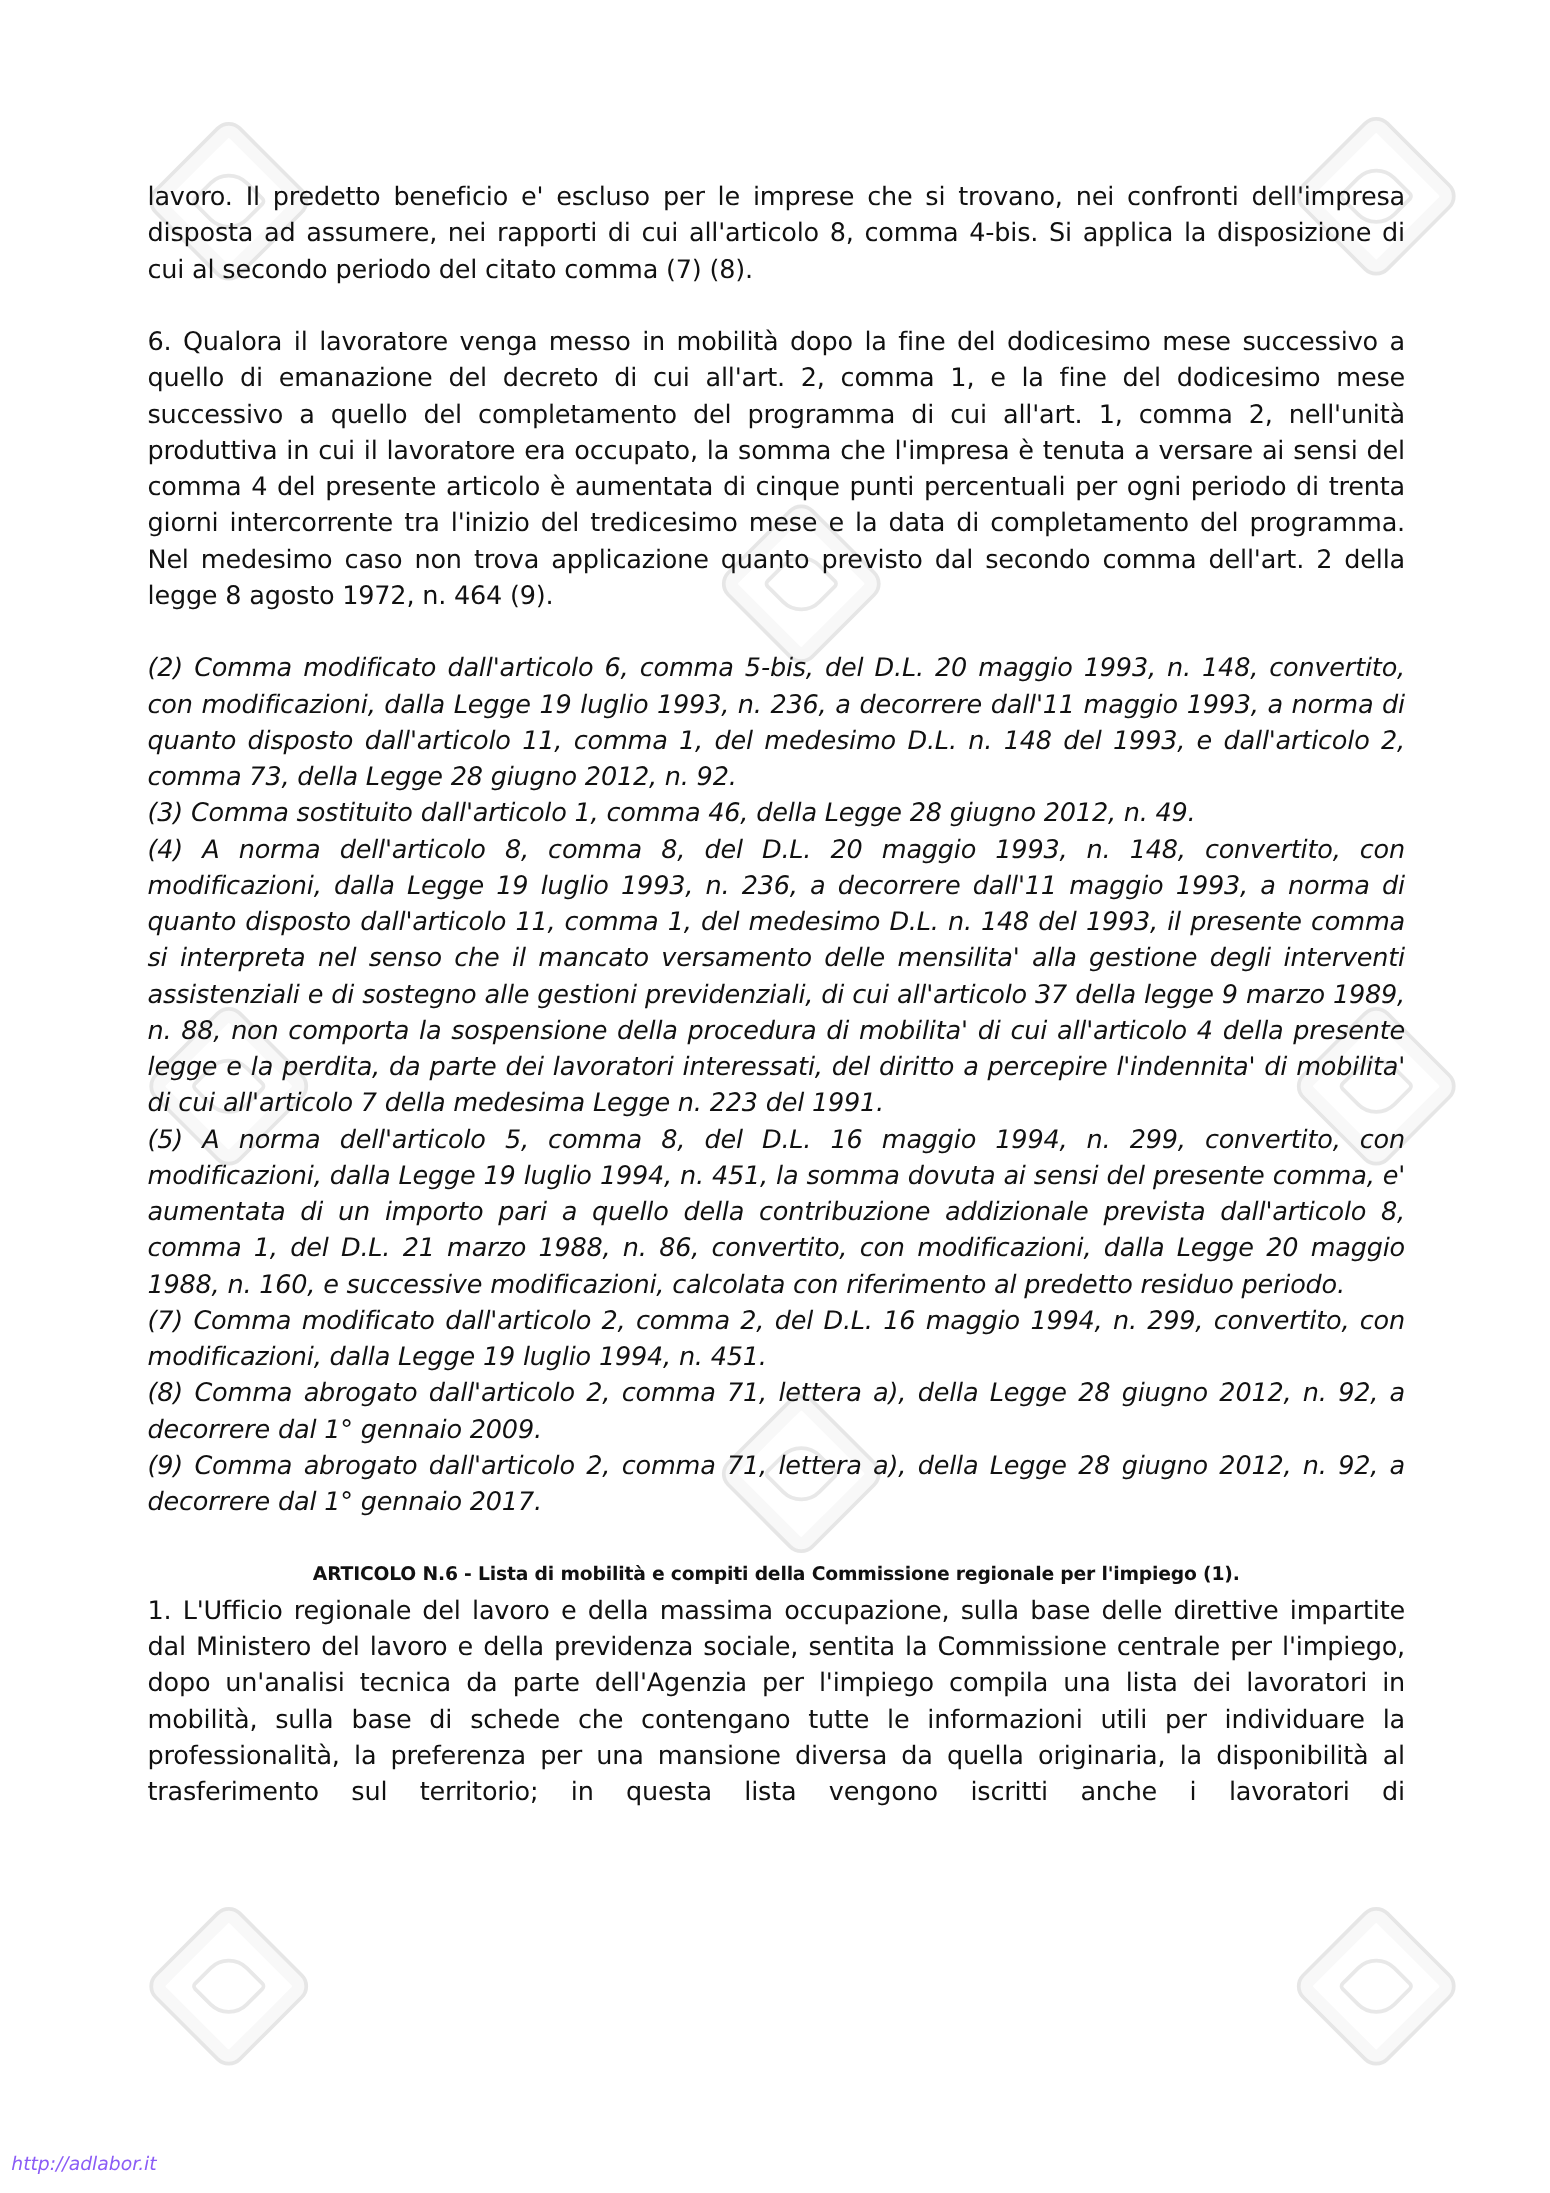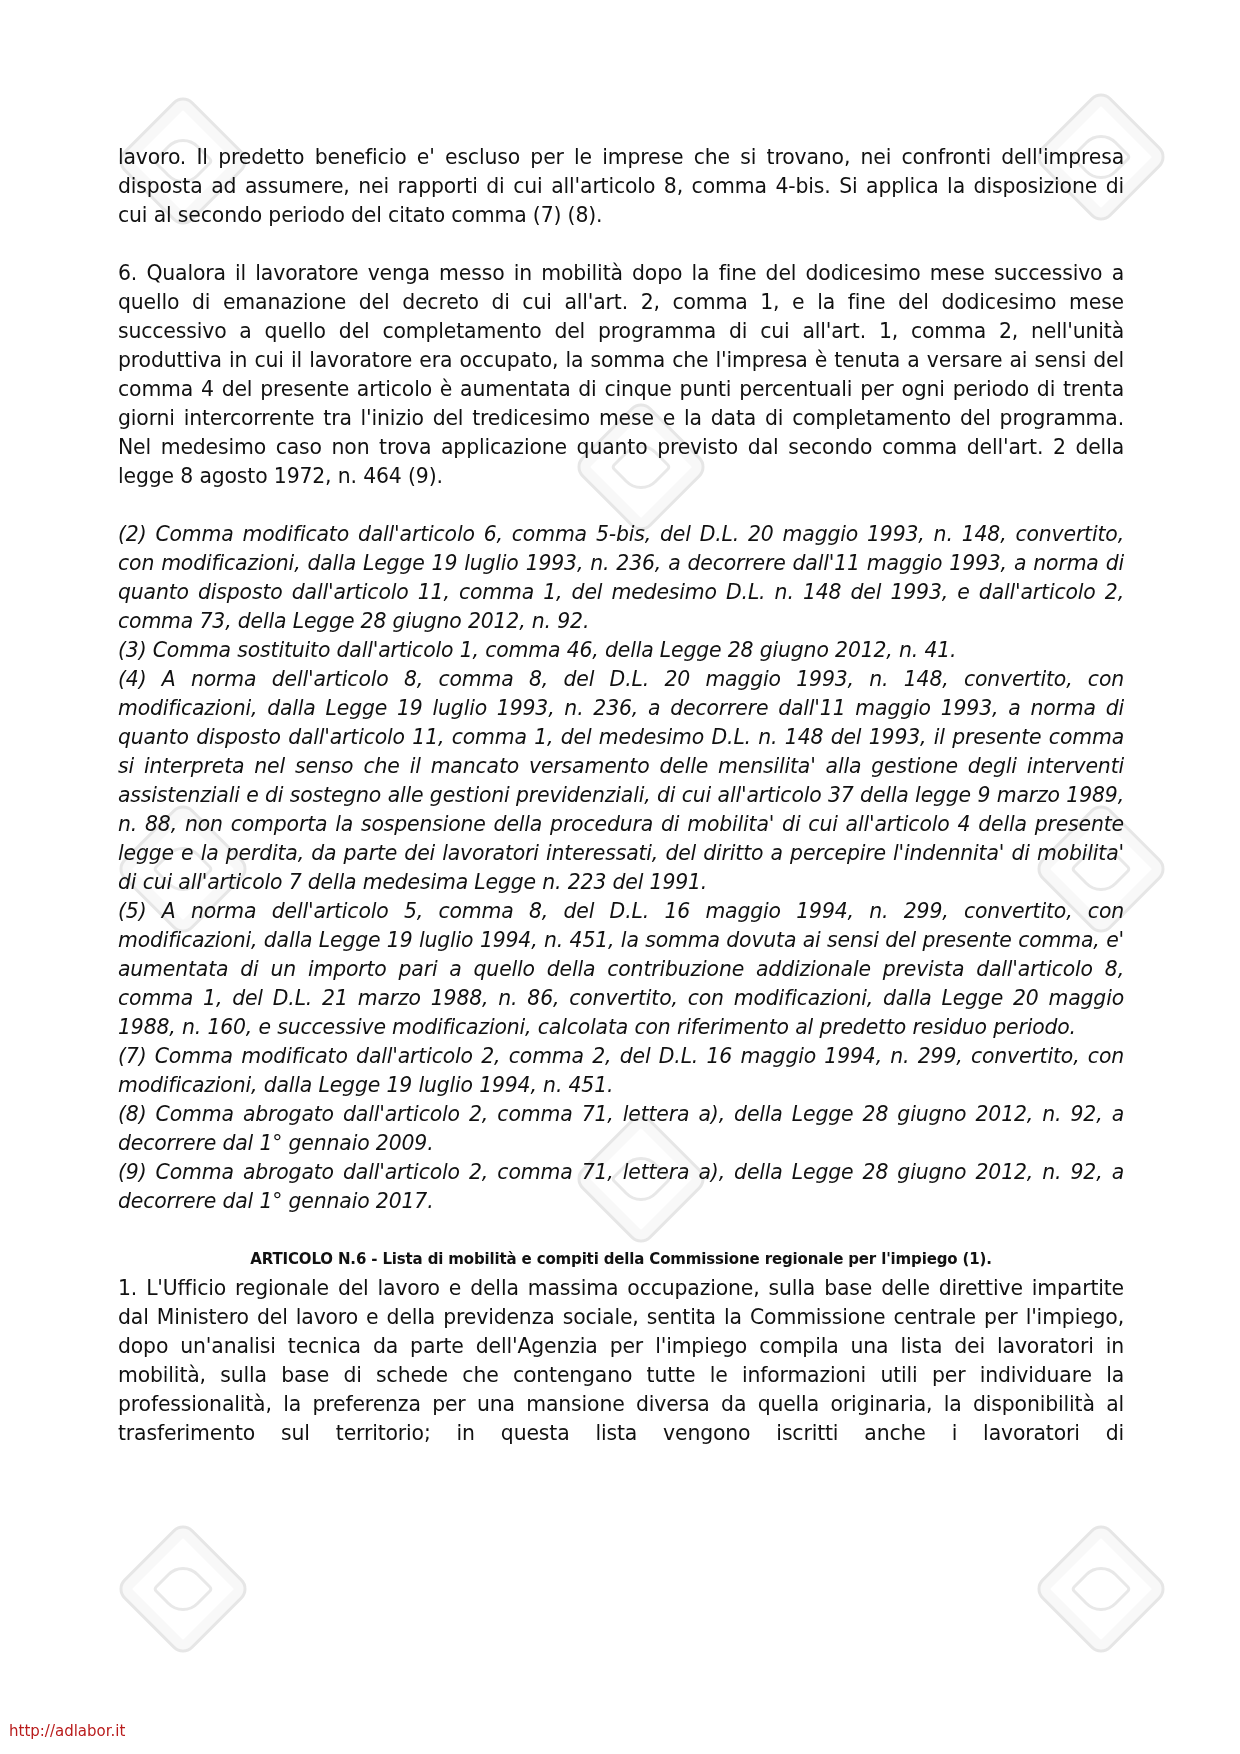--- a/index.html
+++ b/index.html
@@ -25,21 +25,21 @@
   }
   p { margin: 0; text-align: justify; text-align-last: left; }
   .gap { height: 29px; }
   .notes p { font-style: italic; }
   .heading {
     font-weight: bold; text-align: center; margin: 0; margin-top: 29px;
     text-align-last: center;
   }
   .footer-url {
     position: absolute; left: 9px; top: 1722px; font-size: 15px;
-    font-family: "DejaVu Sans", sans-serif; color: #b91c1c; z-index: 1;
+    font-family: "DejaVu Sans", sans-serif; color: #8b5cf6; z-index: 1; font-style: italic;
   }
 </style>
 </head>
 <body>
 
 <div class="watermarks">
   <div class="wm" style="left:134px;top:112px;"></div>
   <div class="wm" style="left:1052px;top:108px;"></div>
   <div class="wm" style="left:592px;top:418px;"></div>
   <div class="wm" style="left:134px;top:820px;"></div>
@@ -50,21 +50,21 @@
 </div>
 
 <div class="page">
   <p>lavoro. Il predetto beneficio e' escluso per le imprese che si trovano, nei confronti dell'impresa disposta ad assumere, nei rapporti di cui all'articolo 8, comma 4-bis. Si applica la disposizione di cui al secondo periodo del citato comma (7) (8).</p>
   <div class="gap"></div>
   <p>6. Qualora il lavoratore venga messo in mobilità dopo la fine del dodicesimo mese successivo a quello di emanazione del decreto di cui all'art. 2, comma 1, e la fine del dodicesimo mese successivo a quello del completamento del programma di cui all'art. 1, comma 2, nell'unità produttiva in cui il lavoratore era occupato, la somma che l'impresa è tenuta a versare ai sensi del comma 4 del presente articolo è aumentata di cinque punti percentuali per ogni periodo di trenta giorni intercorrente tra l'inizio del tredicesimo mese e la data di completamento del programma. Nel medesimo caso non trova applicazione quanto previsto dal secondo comma dell'art. 2 della legge 8 agosto 1972, n. 464 (9).</p>
   <div class="gap"></div>
 
   <div class="notes">
     <p>(2) Comma modificato dall'articolo 6, comma 5-bis, del D.L. 20 maggio 1993, n. 148, convertito, con modificazioni, dalla Legge 19 luglio 1993, n. 236, a decorrere dall'11 maggio 1993, a norma di quanto disposto dall'articolo 11, comma 1, del medesimo D.L. n. 148 del 1993, e dall'articolo 2, comma 73, della Legge 28 giugno 2012, n. 92.</p>
-    <p>(3) Comma sostituito dall'articolo 1, comma 46, della Legge 28 giugno 2012, n. 41.</p>
+    <p>(3) Comma sostituito dall'articolo 1, comma 46, della Legge 28 giugno 2012, n. 49.</p>
     <p>(4) A norma dell'articolo 8, comma 8, del D.L. 20 maggio 1993, n. 148, convertito, con modificazioni, dalla Legge 19 luglio 1993, n. 236, a decorrere dall'11 maggio 1993, a norma di quanto disposto dall'articolo 11, comma 1, del medesimo D.L. n. 148 del 1993, il presente comma si interpreta nel senso che il mancato versamento delle mensilita' alla gestione degli interventi assistenziali e di sostegno alle gestioni previdenziali, di cui all'articolo 37 della legge 9 marzo 1989, n. 88, non comporta la sospensione della procedura di mobilita' di cui all'articolo 4 della presente legge e la perdita, da parte dei lavoratori interessati, del diritto a percepire l'indennita' di mobilita' di cui all'articolo 7 della medesima Legge n. 223 del 1991.</p>
     <p>(5) A norma dell'articolo 5, comma 8, del D.L. 16 maggio 1994, n. 299, convertito, con modificazioni, dalla Legge 19 luglio 1994, n. 451, la somma dovuta ai sensi del presente comma, e' aumentata di un importo pari a quello della contribuzione addizionale prevista dall'articolo 8, comma 1, del D.L. 21 marzo 1988, n. 86, convertito, con modificazioni, dalla Legge 20 maggio 1988, n. 160, e successive modificazioni, calcolata con riferimento al predetto residuo periodo.</p>
     <p>(7) Comma modificato dall'articolo 2, comma 2, del D.L. 16 maggio 1994, n. 299, convertito, con modificazioni, dalla Legge 19 luglio 1994, n. 451.</p>
     <p>(8) Comma abrogato dall'articolo 2, comma 71, lettera a), della Legge 28 giugno 2012, n. 92, a decorrere dal 1° gennaio 2009.</p>
     <p>(9) Comma abrogato dall'articolo 2, comma 71, lettera a), della Legge 28 giugno 2012, n. 92, a decorrere dal 1° gennaio 2017.</p>
   </div>
 
   <h2 class="heading" style="font-size:15px;line-height:29px;">ARTICOLO N.6 - Lista di mobilità e compiti della Commissione regionale per l'impiego (1).</h2>
   <p style="text-align-last:justify;">1. L'Ufficio regionale del lavoro e della massima occupazione, sulla base delle direttive impartite dal Ministero del lavoro e della previdenza sociale, sentita la Commissione centrale per l'impiego, dopo un'analisi tecnica da parte dell'Agenzia per l'impiego compila una lista dei lavoratori in mobilità, sulla base di schede che contengano tutte le informazioni utili per individuare la professionalità, la preferenza per una mansione diversa da quella originaria, la disponibilità al trasferimento sul territorio; in questa lista vengono iscritti anche i lavoratori di</p>
 </div>

